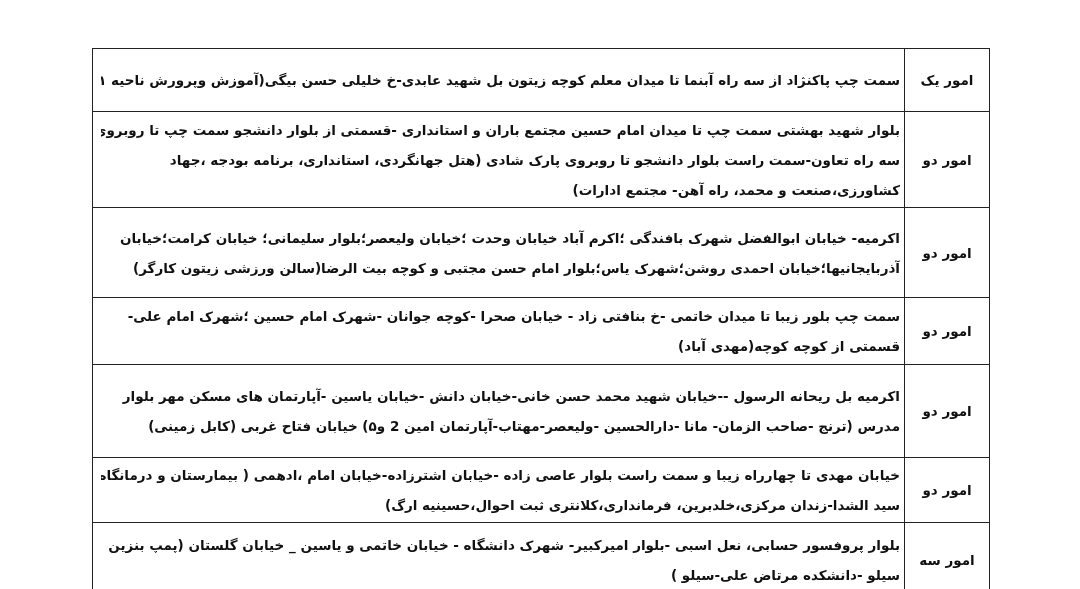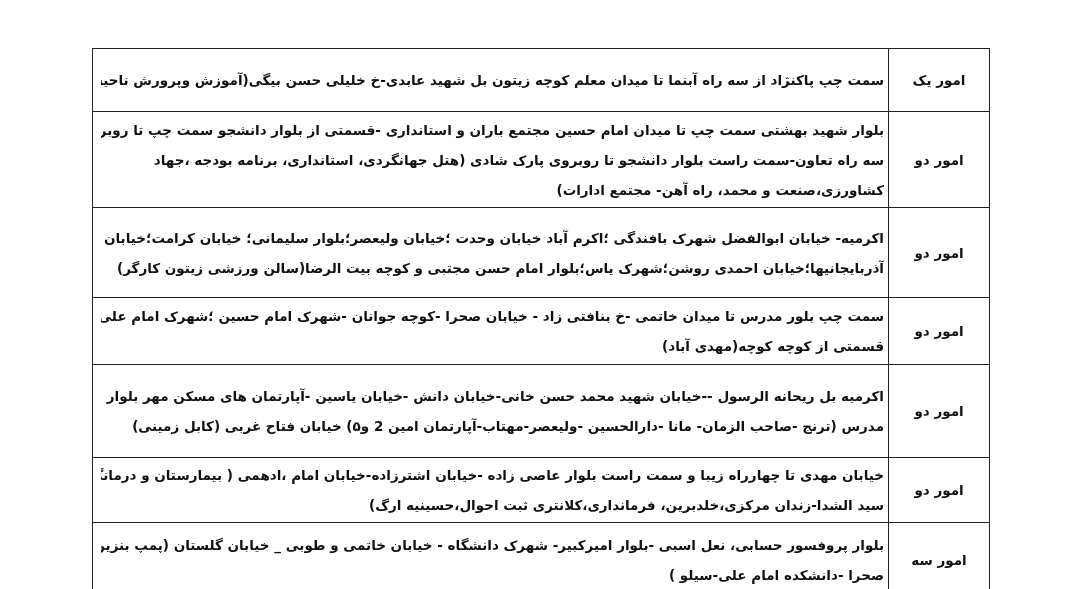--- a/index.html
+++ b/index.html
@@ -27,21 +27,21 @@
       left: 92px;
       top: 48px;
       width: 898px;
       border-collapse: collapse;
       direction: rtl;
       table-layout: fixed;
     }
     table.schedule td {
       border: 1.5px solid #222;
       vertical-align: middle;
-      padding: 8px;
+      padding: 0;
     }
     td.unit {
       width: 84px;
       text-align: center;
       font-weight: bold;
       font-size: 13.5px;
     }
     td.area {
       text-align: right;
       font-weight: bold;
@@ -85,40 +85,40 @@
       <tr class="r2">
         <td class="unit">امور دو</td>
         <td class="area">
           <span class="area-line">اکرمیه- خیابان ابوالفضل شهرک بافندگی ؛اکرم آباد خیابان وحدت ؛خیابان ولیعصر؛بلوار سلیمانی؛ خیابان کرامت؛خیابان</span>
           <span class="area-line">آذربایجانیها؛خیابان احمدی روشن؛شهرک یاس؛بلوار امام حسن مجتبی و کوچه بیت الرضا(سالن ورزشی زیتون کارگر)</span>
         </td>
       </tr>
       <tr class="r3">
         <td class="unit">امور دو</td>
         <td class="area">
-          <span class="area-line">سمت چپ بلور مدرس تا میدان خاتمی -خ بنافتی زاد - خیابان صحرا -کوچه جوانان -شهرک امام حسین ؛شهرک امام علی-</span>
+          <span class="area-line">سمت چپ بلور زیبا تا میدان خاتمی -خ بنافتی زاد - خیابان صحرا -کوچه جوانان -شهرک امام حسین ؛شهرک امام علی-</span>
           <span class="area-line">قسمتی از کوچه کوچه(مهدی آباد)</span>
         </td>
       </tr>
       <tr class="r4">
         <td class="unit">امور دو</td>
         <td class="area">
           <span class="area-line">اکرمیه بل ریحانه الرسول --خیابان شهید محمد حسن خانی-خیابان دانش -خیابان یاسین -آپارتمان های مسکن مهر بلوار</span>
           <span class="area-line">مدرس (ترنج -صاحب الزمان- مانا -دارالحسین -ولیعصر-مهتاب-آپارتمان امین 2 و۵) خیابان فتاح غربی (کابل زمینی)</span>
         </td>
       </tr>
       <tr class="r5">
         <td class="unit">امور دو</td>
         <td class="area">
           <span class="area-line">خیابان مهدی تا چهارراه زیبا و سمت راست بلوار عاصی زاده -خیابان اشترزاده-خیابان امام ،ادهمی  ( بیمارستان  و درمانگاه</span>
           <span class="area-line">سید الشدا-زندان مرکزی،خلدبرین، فرمانداری،کلانتری ثبت احوال،حسینیه ارگ)</span>
         </td>
       </tr>
       <tr class="r6">
         <td class="unit">امور سه</td>
         <td class="area">
-          <span class="area-line">بلوار پروفسور حسابی، نعل اسبی -بلوار امیرکبیر-  شهرک دانشگاه - خیابان خاتمی و طوبی _ خیابان گلستان (پمپ بنزین</span>
-          <span class="area-line">صحرا -دانشکده امام علی-سیلو )</span>
+          <span class="area-line">بلوار پروفسور حسابی، نعل اسبی -بلوار امیرکبیر-  شهرک دانشگاه - خیابان خاتمی و یاسین _ خیابان گلستان (پمپ بنزین</span>
+          <span class="area-line">سیلو -دانشکده مرتاض علی-سیلو )</span>
         </td>
       </tr>
     </tbody>
   </table>
 </div>
 
 </body></html>

